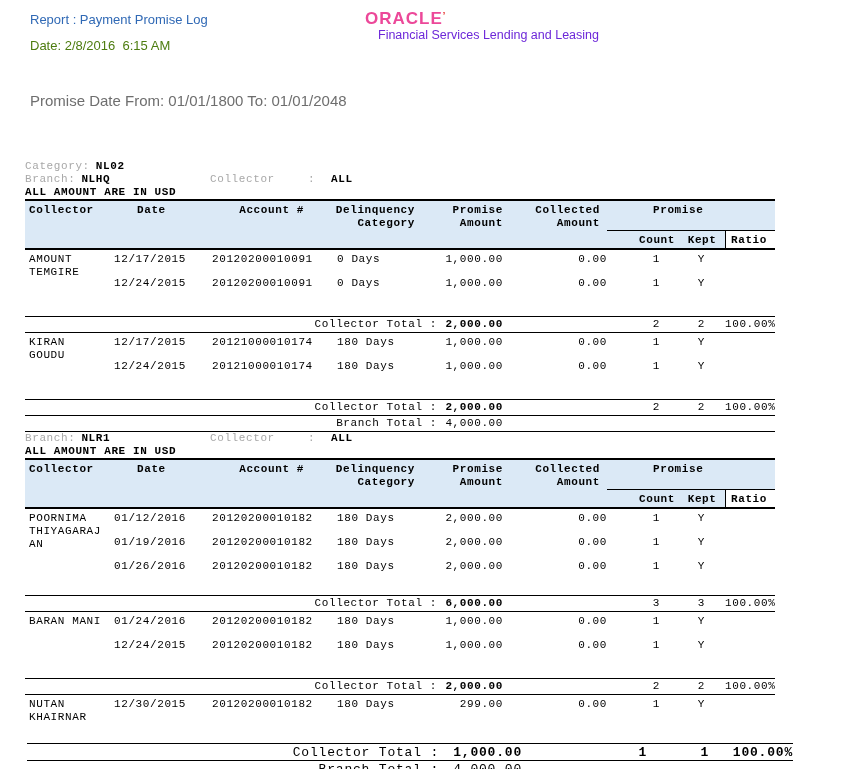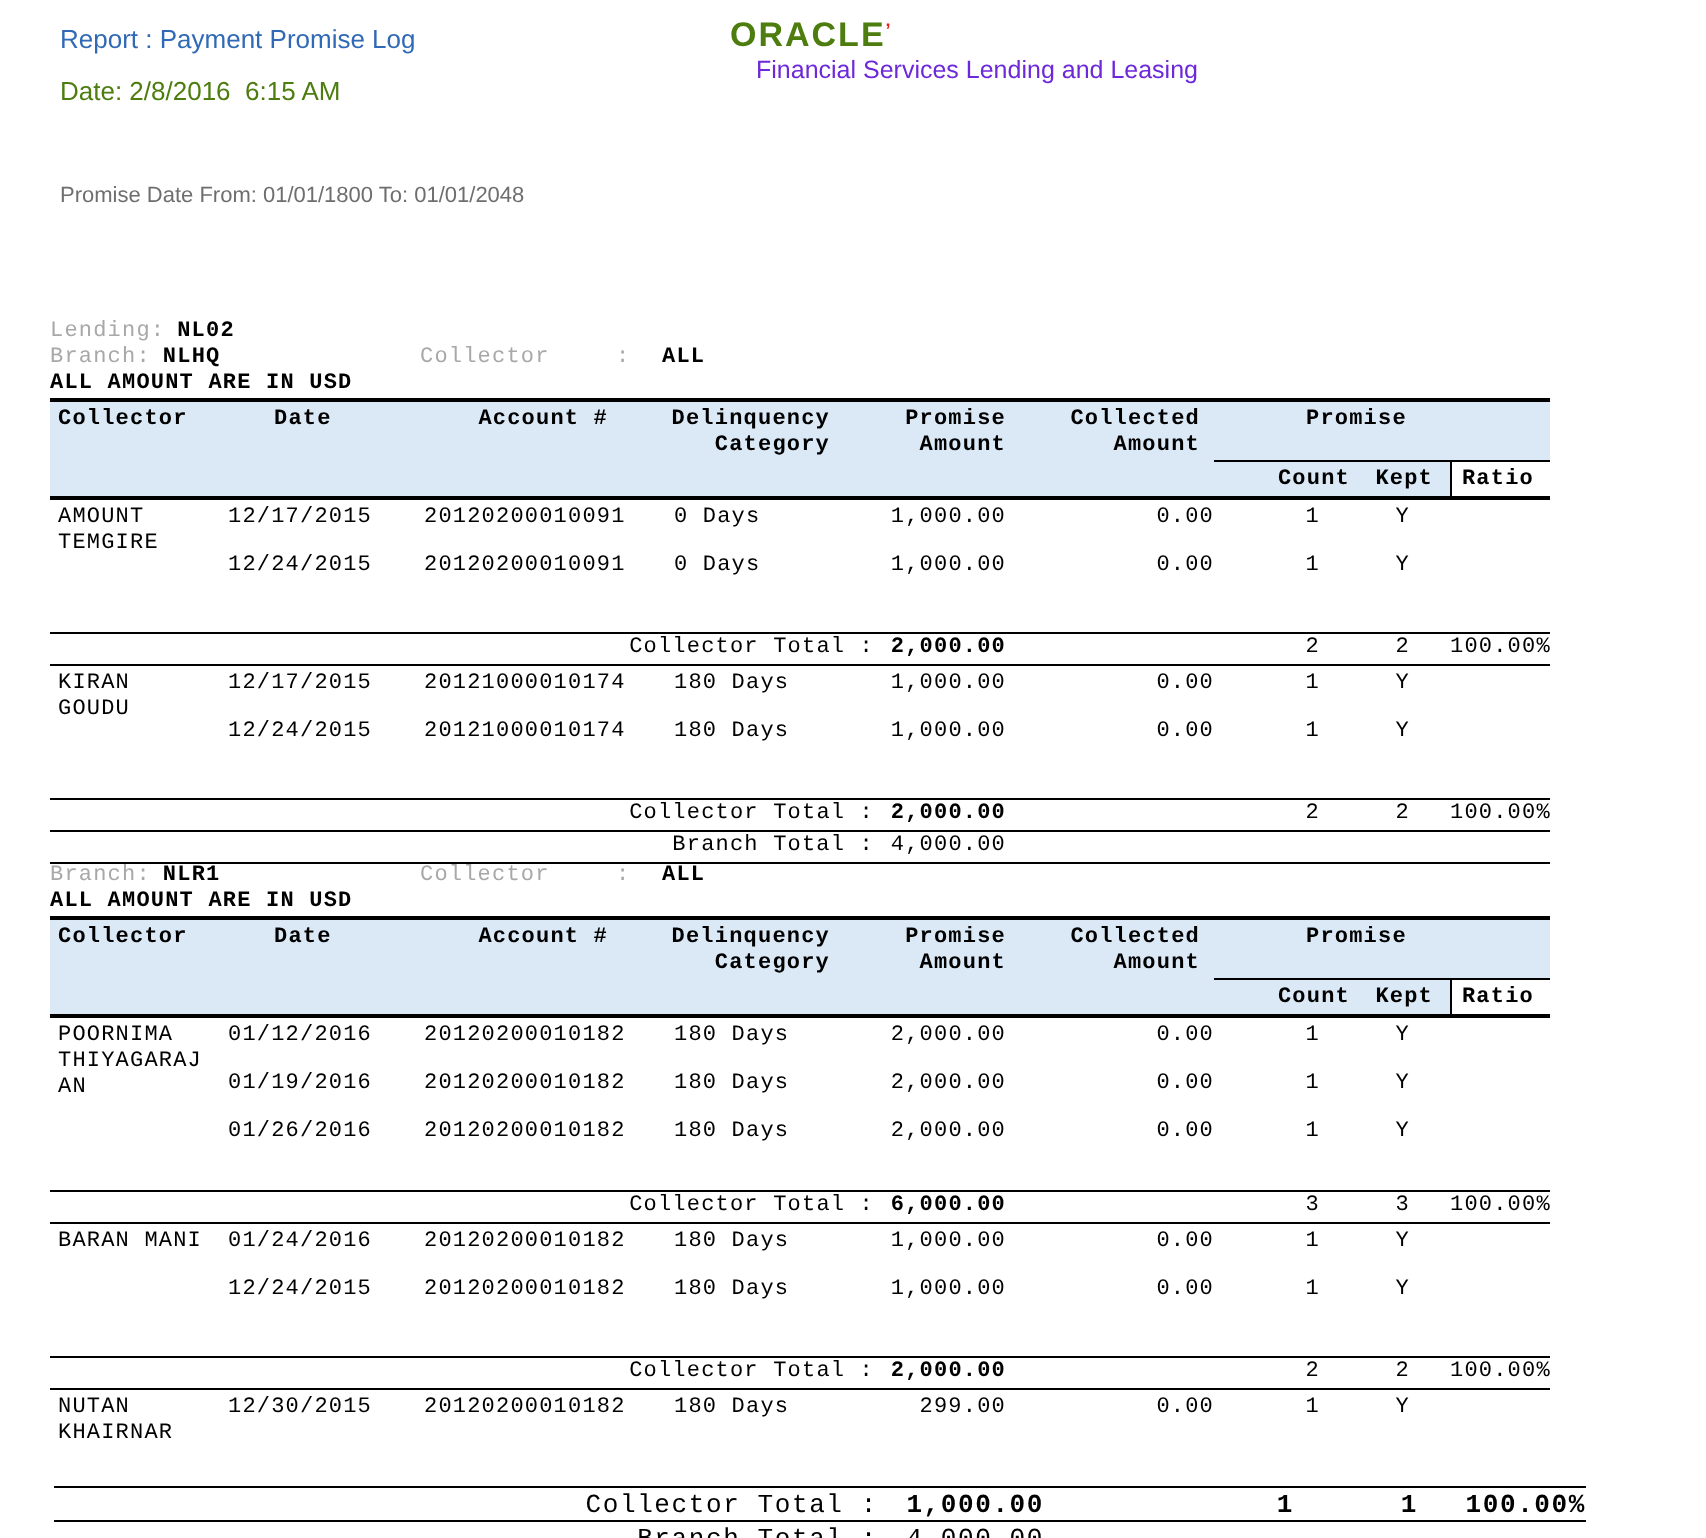--- a/index.html
+++ b/index.html
@@ -4,25 +4,25 @@
 <style>
   html,body{margin:0;padding:0;background:#fff;}
   .page{position:relative;width:853px;height:769px;background:#fff;overflow:hidden;
         font-family:"Liberation Mono",monospace;color:#000;padding-left:40px;}
   
   .hdr-title{position:absolute;left:30px;top:12px;font-family:"Liberation Sans",sans-serif;
              font-size:13px;color:#3069b5;cursor:pointer;}
   .hdr-date{position:absolute;left:30px;top:38px;font-family:"Liberation Sans",sans-serif;
             font-size:13px;color:#4d7c0f;white-space:pre;}
   .logo{position:absolute;left:365px;top:10px;font-family:"Liberation Sans",sans-serif;}
-  .logo-main{color:#4d7c0f;font-weight:bold;font-size:17px;letter-spacing:1px;line-height:16px;margin-top:32px;}
+  .logo-main{color:#ec4899;font-weight:bold;font-size:17px;letter-spacing:1px;line-height:16px;margin-top:32px;}
   .logo-mark{color:#e31e17;font-size:9px;vertical-align:top;font-weight:bold;}
   .logo-sub{color:#6d28d9;font-size:12.5px;margin-left:13px;line-height:14px;}
   .promise-range{position:absolute;left:30px;top:92px;font-family:"Liberation Sans",sans-serif;
-                 font-size:11px;color:#6e6e6e;white-space:pre;}
+                 font-size:15px;color:#6e6e6e;white-space:pre;}
   
   .body-wrap{position:absolute;left:25px;top:160px;width:800px;font-size:11px;letter-spacing:0.6px;}
   .meta-line{position:relative;height:13px;line-height:13px;white-space:pre;}
   .meta-label{color:#a8a8a8;}
   .meta-val{font-weight:bold;margin-left:6px;}
   .pos-collector{position:absolute;left:185px;color:#a8a8a8;}
   .pos-colon{position:absolute;left:283px;color:#a8a8a8;}
   .pos-all{position:absolute;left:306px;font-weight:bold;}
   .allamt{height:13px;line-height:13px;font-weight:bold;}
   
@@ -91,21 +91,21 @@
 
   <div class="logo">
     <span class="logo-main">ORACLE</span><span class="logo-mark">’</span>
     <div class="logo-sub">Financial Services Lending and Leasing</div>
   </div>
 
   <div class="promise-range">Promise Date From: 01/01/1800 To: 01/01/2048</div>
 
   <div class="body-wrap">
 
-    <div class="meta-line"><span class="meta-label">Lending:</span><span class="meta-val">NL02</span></div>
+    <div class="meta-line"><span class="meta-label">Category:</span><span class="meta-val">NL02</span></div>
     <div class="meta-line"><span class="meta-label">Branch:</span><span class="meta-val">NLHQ</span><span class="pos-collector">Collector</span><span class="pos-colon">:</span><span class="pos-all">ALL</span></div>
     <div class="allamt">ALL AMOUNT ARE IN USD</div>
 
     <table class="rpt">
       <colgroup>
           <col class="c1">
           <col class="c2">
           <col class="c3">
           <col class="c4">
           <col class="c5">

